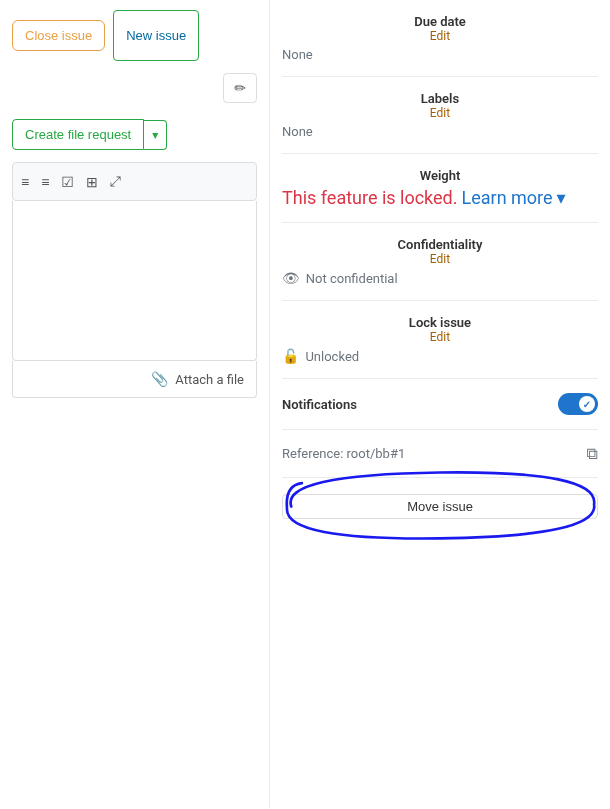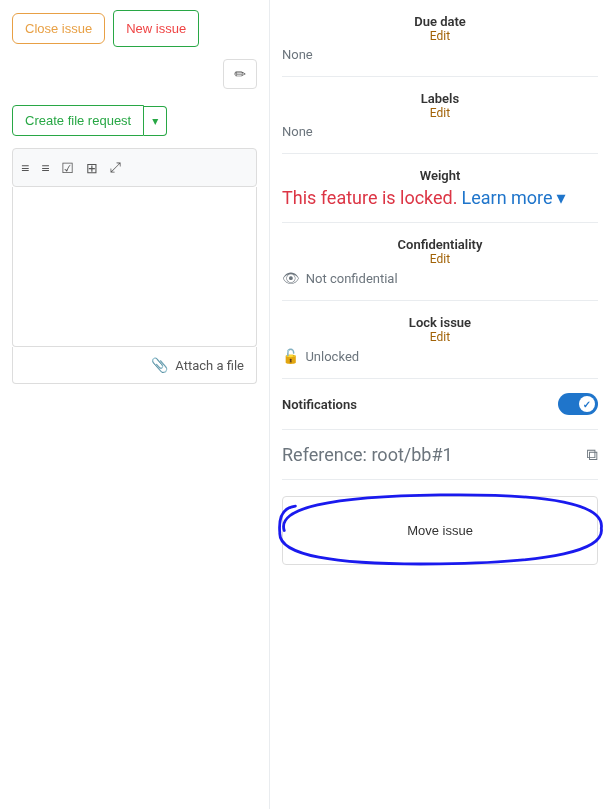--- a/index.html
+++ b/index.html
@@ -35,23 +35,23 @@
       background: #fff;
       padding: 7px 12px;
       border-radius: 6px;
       cursor: pointer;
       font-size: 13px;
       font-weight: 500;
     }
 
     .btn-new-issue {
       border: 1px solid #28a745;
-      color: #ef4444;
-      background: #fff;
-      padding: 10px 12px;
+      color: #0369a1;
+      background: #fff;
+      padding: 17px 12px;
       border-radius: 4px;
       cursor: pointer;
       font-size: 13px;
       font-weight: 500;
     }
 
     .edit-button-row {
       display: flex;
       justify-content: flex-end;
     }
@@ -286,41 +286,41 @@
     }
 
     .reference-row {
       display: flex;
       align-items: center;
       justify-content: space-between;
     }
 
     .reference-text {
       color: #6c757d;
-      font-size: 18px;
+      font-size: 13px;
     }
 
     .copy-icon {
       color: #6c757d;
       cursor: pointer;
       font-size: 16px;
     }
 
     .move-issue-section {
       padding: 16px 0;
       position: relative;
     }
 
     .move-issue-wrapper {
       position: relative;
     }
 
     .btn-move-issue {
       width: 100%;
-      padding: 26px;
+      padding: 4px;
       background: #fff;
       border: 1px solid #ddd;
       border-radius: 4px;
       color: #333;
       font-size: 13px;
       cursor: pointer;
       text-align: center;
       position: relative;
       z-index: 2;
     }

